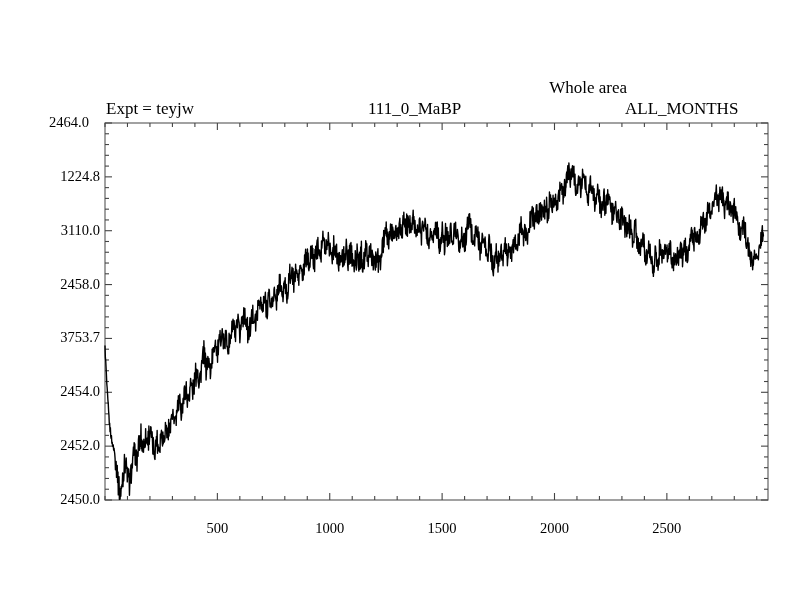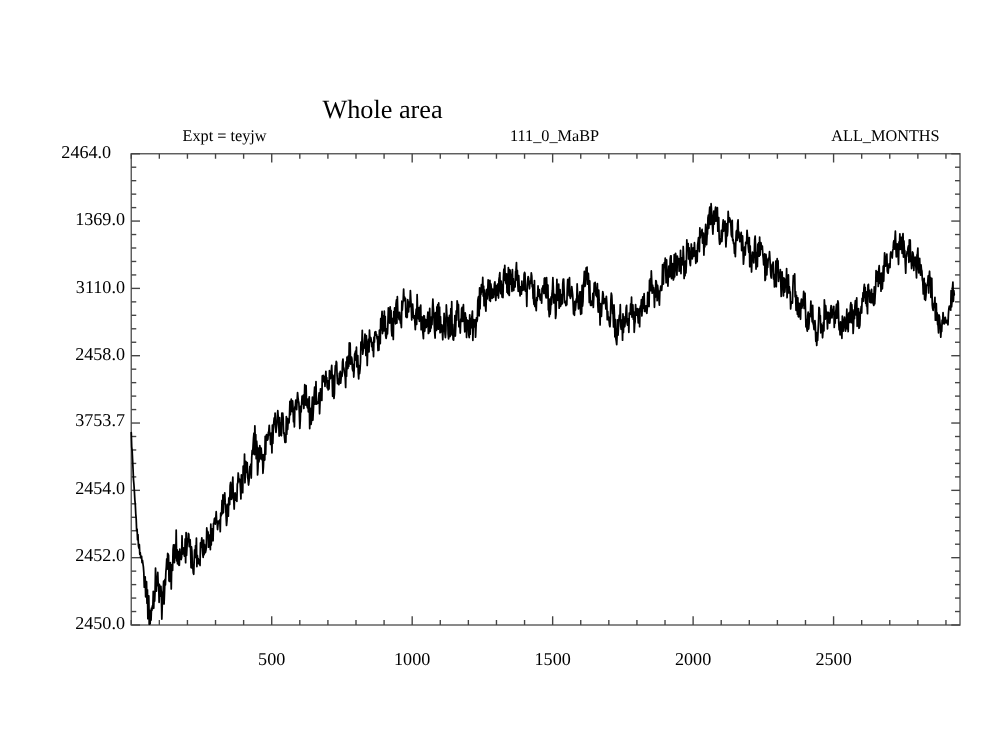--- a/index.html
+++ b/index.html
@@ -35,34 +35,34 @@
     font-size: 27px;
     line-height: 30px;
     letter-spacing: 0.2px;
     white-space: nowrap;
   }
   .sub-title {
     position: absolute;
     left: 0;
     top: 76px;
     width: 612px;
-    text-align: center;
-    font-size: 21px;
+    text-align: right;
+    font-size: 17px;
     line-height: 23px;
     white-space: nowrap;
+    padding-left: 15px;
   }
 
   
   .annot {
     position: absolute;
     top: 100px;
-    font-size: 13px;
+    font-size: 17px;
     line-height: 17px;
     white-space: nowrap;
-    margin-left: 40px;
   }
   .annot-left  { left: 106px; }
   .annot-mid   { left: 368px; }
   .annot-right { left: 625px; }
 
   
   .xaxis-title {
     position: absolute;
     left: 105px;
     top: 532px;
@@ -263,21 +263,21 @@
       </g>
   </svg>
 
   <div id="ytick-layer">
       <div class="ytick-label" style="top: 492px;">2450.0</div>
       <div class="ytick-label" style="top: 438.143px;">2452.0</div>
       <div class="ytick-label" style="top: 384.286px;">2454.0</div>
       <div class="ytick-label" style="top: 330.429px;">3753.7</div>
       <div class="ytick-label" style="top: 276.571px;">2458.0</div>
       <div class="ytick-label" style="top: 222.714px;">3110.0</div>
-      <div class="ytick-label" style="top: 168.857px;">1369.0</div>
+      <div class="ytick-label" style="top: 168.857px;">1224.8</div>
       <div class="ytick-label" style="top: 115px; text-align: center;">2464.0</div>
     </div>
   <div id="xtick-layer">
       <div class="xtick-label" style="left: 217.373px;">500</div>
       <div class="xtick-label" style="left: 329.746px;">1000</div>
       <div class="xtick-label" style="left: 442.119px;">1500</div>
       <div class="xtick-label" style="left: 554.492px;">2000</div>
       <div class="xtick-label" style="left: 666.864px;">2500</div>
     </div>
 

